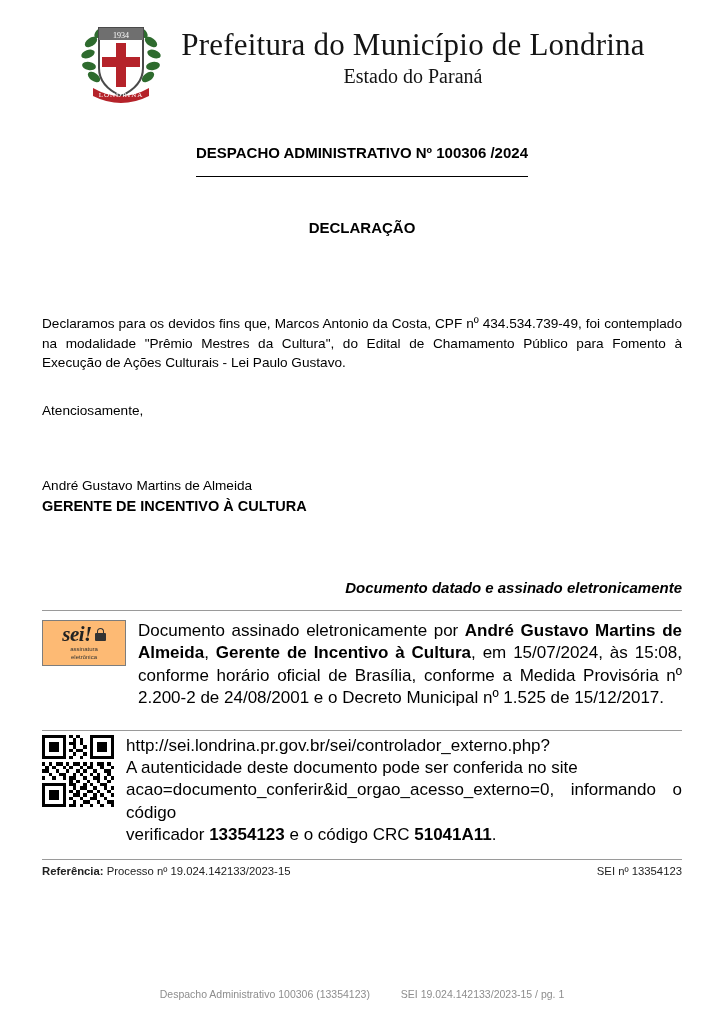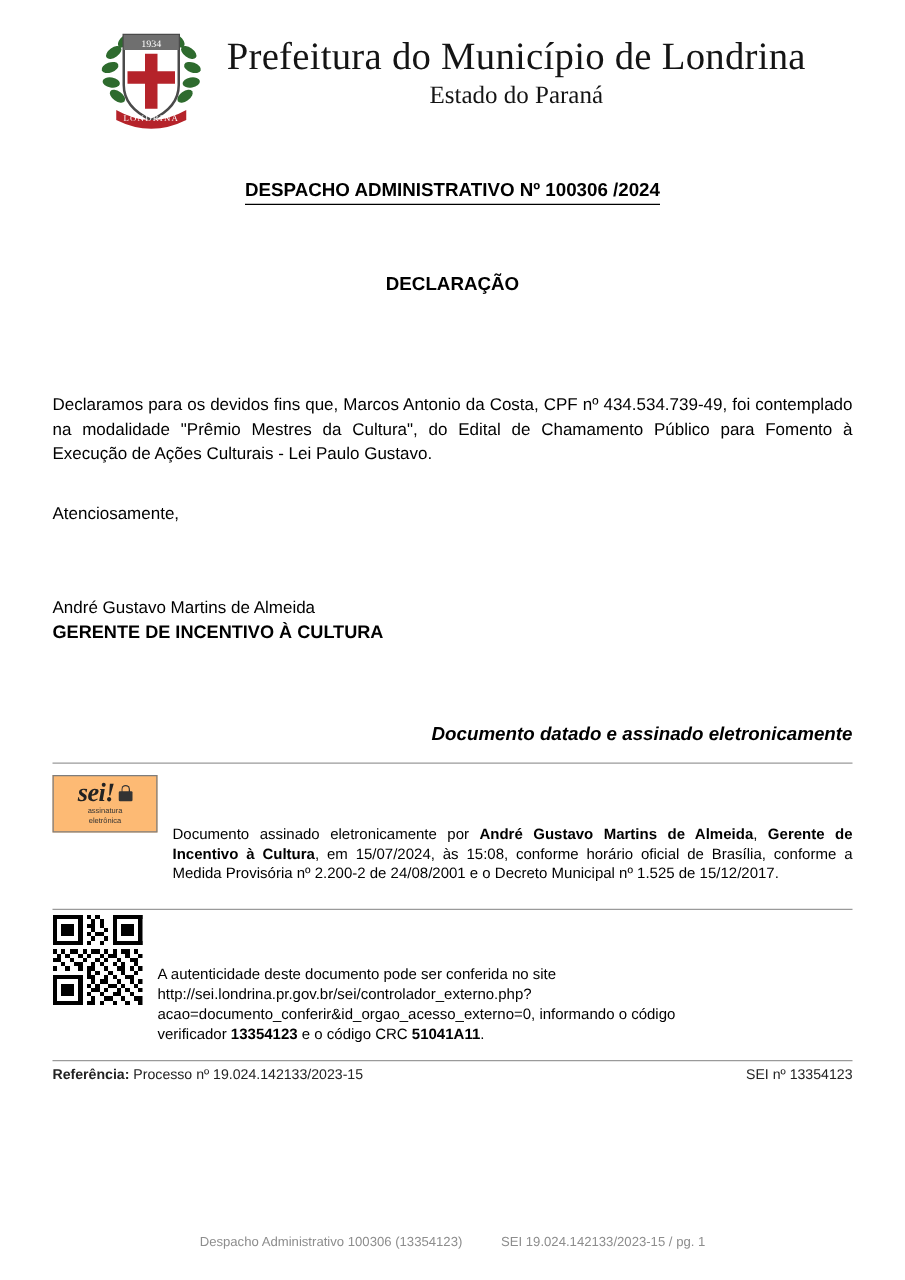--- a/index.html
+++ b/index.html
@@ -55,21 +55,21 @@
 
   
   .doc-title {
     text-align: center;
     font-size: 15px;
     font-weight: bold;
     margin-top: 40px;
   }
   .doc-title span {
     border-bottom: 1.5px solid #000;
-    padding-bottom: 2px;
+    padding-bottom: 15px;
   }
   .decl-title {
     text-align: center;
     font-size: 15px;
     font-weight: bold;
     margin-top: 58px;
   }
 
   
   .body-block {
@@ -161,25 +161,24 @@
   }
   .lock::after {
     content: "";
     position: absolute;
     left: 0; top: 5px;
     width: 11px; height: 8px;
     background: #333;
     border-radius: 1px;
   }
   .sei-text {
-    font-size: 12px;
+    font-size: 17px;
     line-height: 1.32;
     text-align: justify;
     flex: 1 1 auto;
-    margin-top: 40px;
   }
   .qr-block {
     display: flex;
     align-items: flex-start;
     gap: 12px;
     padding: 4px 0 8px 0;
   }
   .qr {
     width: 72px;
     height: 72px;
@@ -395,22 +394,22 @@
             <rect x="19" y="19" width="2" height="1"></rect>
           <rect x="8" y="20" width="2" height="1"></rect>
             <rect x="11" y="20" width="1" height="1"></rect>
           <rect x="14" y="20" width="1" height="1"></rect>
             <rect x="17" y="20" width="1" height="1"></rect>
           <rect x="20" y="20" width="1" height="1"></rect>
         </g>
       </svg>
     </div>
     <div class="sei-text">
+      <div>http://sei.londrina.pr.gov.br/sei/controlador_externo.php?</div>
       <div>A autenticidade deste documento pode ser conferida no site</div>
-      <div>http://sei.londrina.pr.gov.br/sei/controlador_externo.php?</div>
       <div>acao=documento_conferir&amp;id_orgao_acesso_externo=0, informando o código</div>
       <div><span>verificador </span><b>13354123</b><span> e o código CRC </span><b>51041A11</b><span>.</span></div>
     </div>
   </div>
 
   <div class="ref-line">
     <div><span class="bold">Referência:</span><span> Processo nº 19.024.142133/2023-15</span></div>
     <div>SEI nº 13354123</div>
   </div>
 

